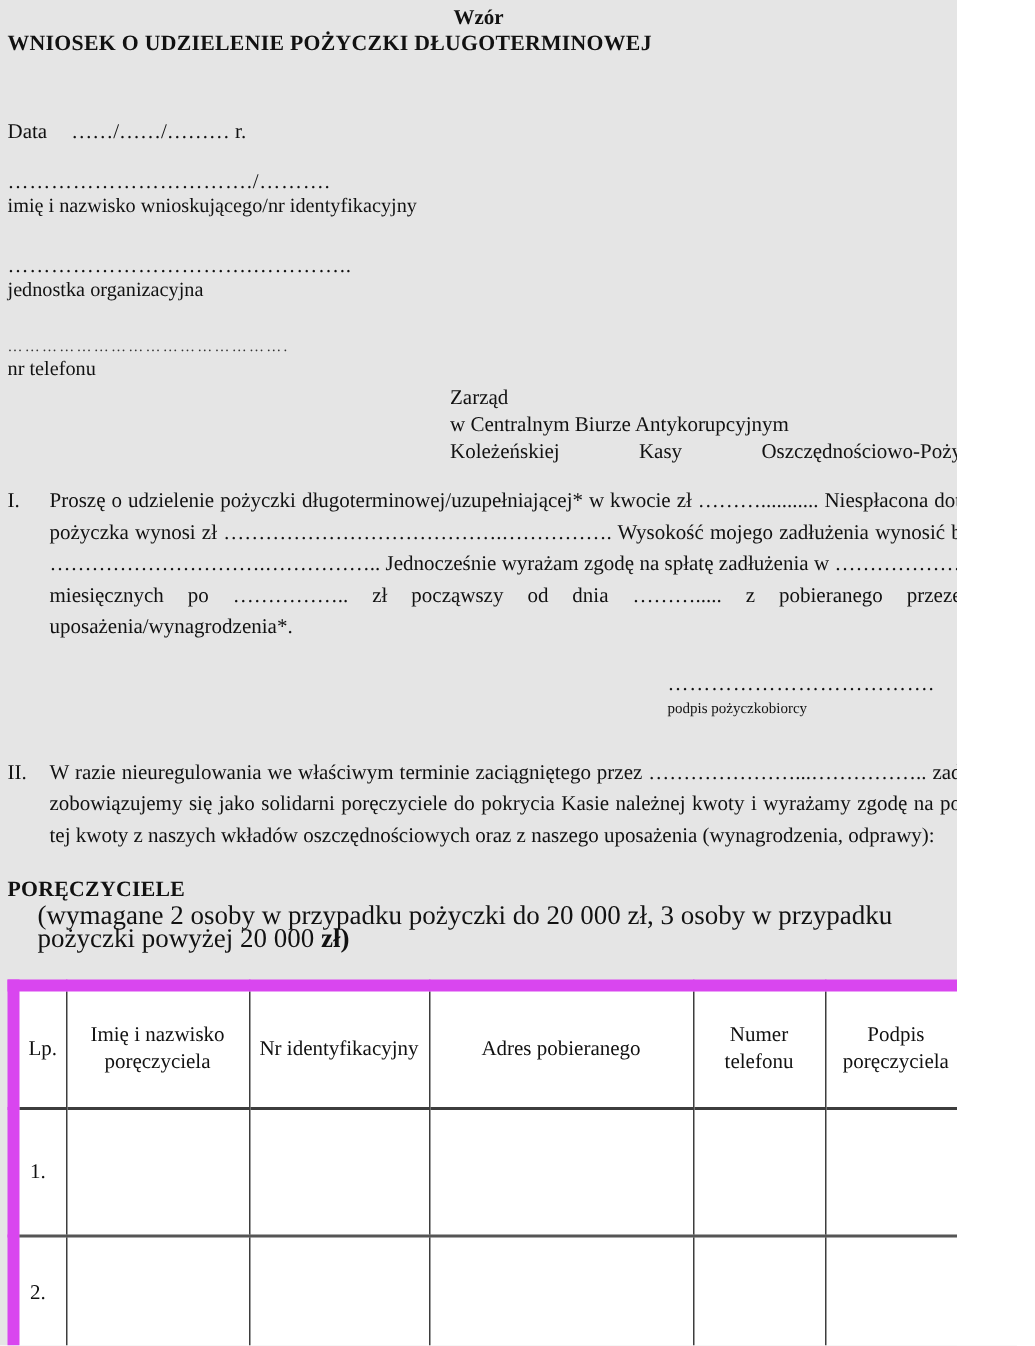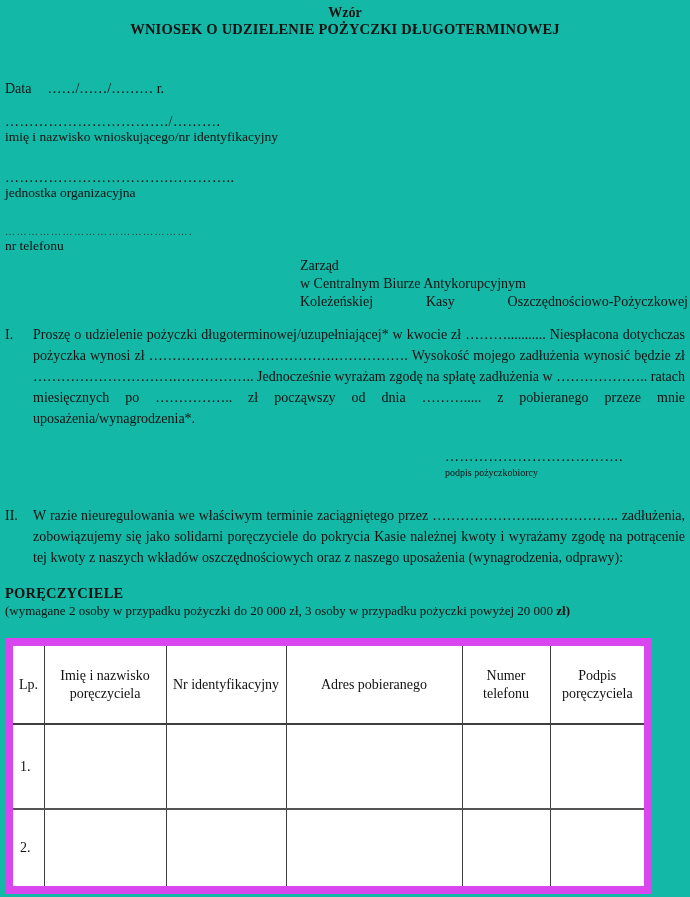--- a/index.html
+++ b/index.html
@@ -6,34 +6,33 @@
   * { margin: 0; padding: 0; box-sizing: border-box; }
   html, body { background: #ffffff; }
   body {
     width: 690px;
     font-family: "Liberation Serif", "DejaVu Serif", serif;
     color: #111111;
     -webkit-font-smoothing: antialiased;
   }
   .sheet {
     position: relative;
-    width: 690px;
+    width: 638px;
     height: 897px;
     padding: 5px 5px 0 5px;
     overflow: hidden;
-    background: #14b8a6;
+    background: #e5e5e5;
   }
   .doc-tag {
     text-align: center;
     font-weight: bold;
     font-size: 14px;
     line-height: 16px;
   }
   .doc-title {
-    text-align: center;
     font-weight: bold;
     font-size: 14.5px;
     line-height: 16px;
     letter-spacing: 0.2px;
   }
   .date-line {
     margin-top: 44px;
     font-size: 14px;
     line-height: 16px;
   }
@@ -98,22 +97,23 @@
   .signature .sig-label { display: block; font-size: 10px; }
   .guar-heading {
     margin-top: 17px;
     font-weight: bold;
     font-size: 14.5px;
     line-height: 16px;
     letter-spacing: 0.2px;
   }
   .guar-note {
     margin-top: 2px;
-    font-size: 13px;
+    font-size: 18px;
     line-height: 15px;
+    margin-left: 20px;
   }
   .guar-note .note-bold { font-weight: bold; }
   table.guar-table {
     margin-top: 20px;
     border-collapse: collapse;
     table-layout: fixed;
     width: 639px;
     border: 8px solid #d946ef;
   }
   .guar-table th, .guar-table td {

